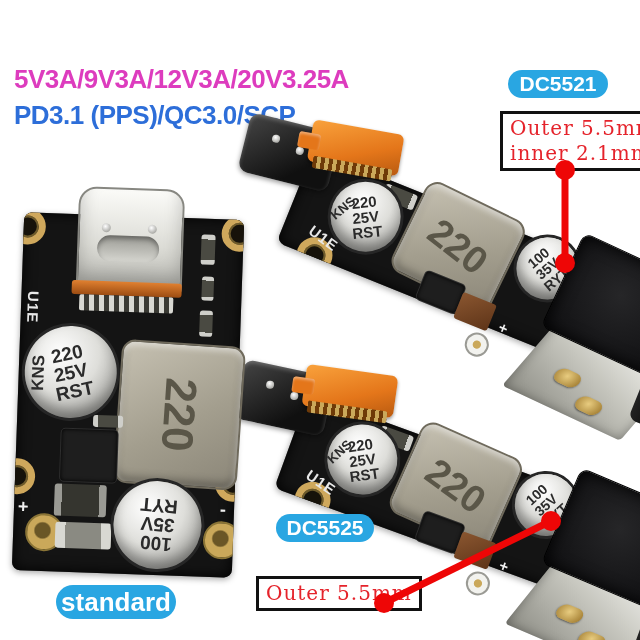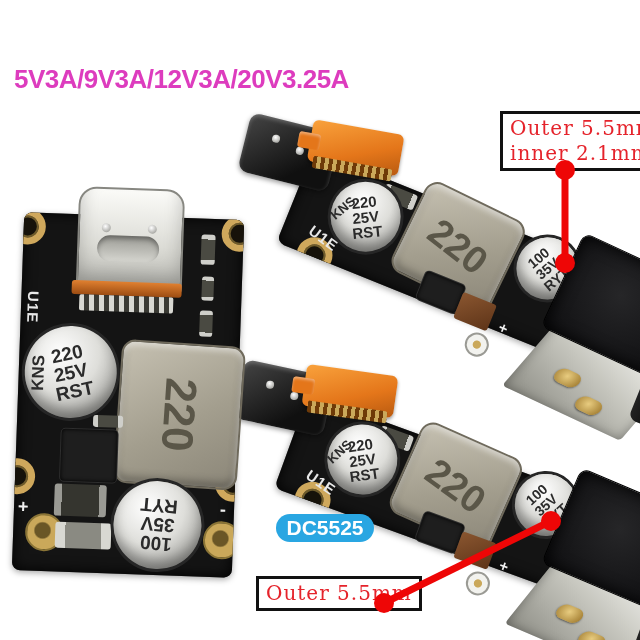--- a/index.html
+++ b/index.html
@@ -105,20 +105,21 @@
         background:radial-gradient(circle at 45% 40%,#e8cc80,#9a7428);box-shadow:0 1px 2px rgba(0,0,0,.5);}
   .hbarrel{position:absolute;left:452px;top:96px;width:30px;height:66px;border-radius:8px;
         background:linear-gradient(90deg,#222,#060606);}
 </style>
 </head>
 <body>
 
 <div class="stage">
 
   <div class="spec magenta">5V3A/9V3A/12V3A/20V3.25A</div>
+  <div class="spec blue">PD3.1 (PPS)/QC3.0/SCP</div>
 
   <div class="mod-std">
     <div class="boardbg" style="left:0;top:0;width:220px;height:358px;">
       <span class="cres" style="left:-14px;top:-4px;"></span>
       <span class="cres" style="left:198px;top:-4px;"></span>
       <span class="cres" style="left:-16px;top:246px;"></span>
       <span class="cres" style="left:200px;top:246px;"></span>
       <span class="gpad" style="left:12px;top:300px;width:34px;height:34px;"></span>
       <span class="gpad" style="left:190px;top:302px;width:34px;height:34px;"></span>
       <span class="smd" style="left:178px;top:16px;width:14px;height:30px;background:linear-gradient(180deg,#cfcfca 0 16%,#4a4a42 16% 84%,#cfcfca 84%);"></span>
@@ -264,21 +265,23 @@
     <div class="hjack-plate">
       <span class="pin" style="left:34px;top:42px;"></span>
       <span class="pin" style="left:70px;top:58px;"></span>
     </div>
     <div class="hjack-top">
       
     </div>
     <div class="hbarrel"></div>
   </div>
 
+  <div class="badge badge-5521">DC5521</div>
   <div class="badge badge-5525">DC5525</div>
+  <div class="badge badge-standard">standard</div>
 
   <div class="callout callout-5521">
     <div>Outer 5.5mm</div>
     <div>inner 2.1mm</div>
   </div>
   <div class="callout callout-5525">
     <div>Outer 5.5mm</div>
   </div>
 
   <svg class="annot" width="640" height="640" viewBox="0 0 640 640">

